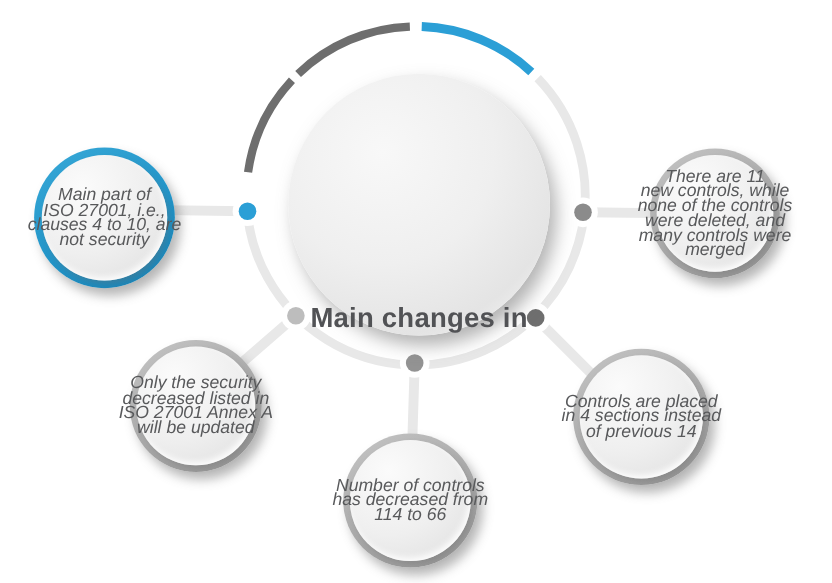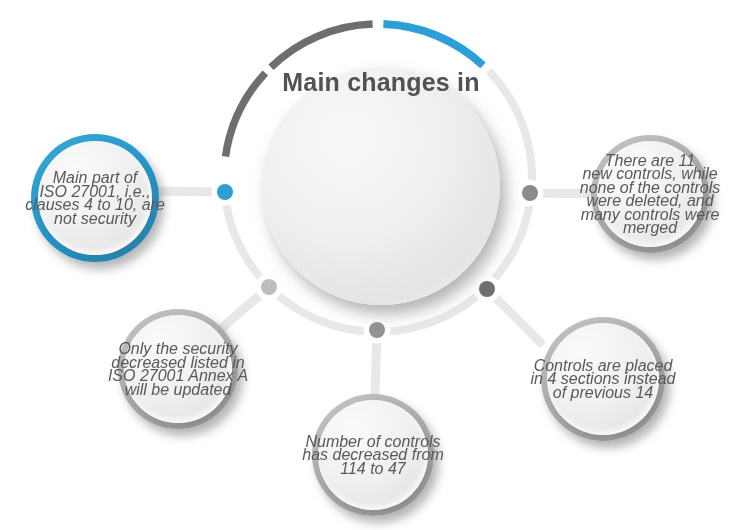--- a/index.html
+++ b/index.html
@@ -15,21 +15,21 @@
 
   
   .center-circle {
     position: absolute;
     left: 262px; top: 67px;
     width: 238px; height: 238px;
     border-radius: 50%;
     background: radial-gradient(circle at 36% 30%, #f8f8f8 0%, #efefef 45%, #e4e4e4 74%, #fdfdfd 100%);
     box-shadow: 6px 9px 15px rgba(105,105,105,0.5);
     display: flex; flex-direction: column;
-    align-items: center; justify-content: flex-start;
+    align-items: center; justify-content: flex-end;
   }
   .center-title {
     font-size: 25px;
     font-weight: 700;
     line-height: 31px;
     color: #515255;
     text-align: center;
     letter-spacing: 0.2px;
   }
 
@@ -132,25 +132,25 @@
       <div class="bubble-line">decreased listed in</div>
       <div class="bubble-line">ISO 27001 Annex A</div>
       <div class="bubble-line">will be updated</div>
     </div>
   </div>
 
   <div class="bubble gray-ring" style="left:312px; top:394px; width:122px; height:122px;">
     <div class="bubble-inner">
       <div class="bubble-line">Number of controls</div>
       <div class="bubble-line">has decreased from</div>
-      <div class="bubble-line">114 to 47</div>
+      <div class="bubble-line">114 to 66</div>
     </div>
   </div>
 
-  <div class="bubble gray-ring" style="left:541px; top:317px; width:124px; height:124px;">
+  <div class="bubble gray-ring" style="left:521px; top:317px; width:124px; height:124px;">
     <div class="bubble-inner">
       <div class="bubble-line">Controls are placed</div>
       <div class="bubble-line">in 4 sections instead</div>
       <div class="bubble-line">of previous 14</div>
     </div>
   </div>
 
 </div>
 
 </body></html>

